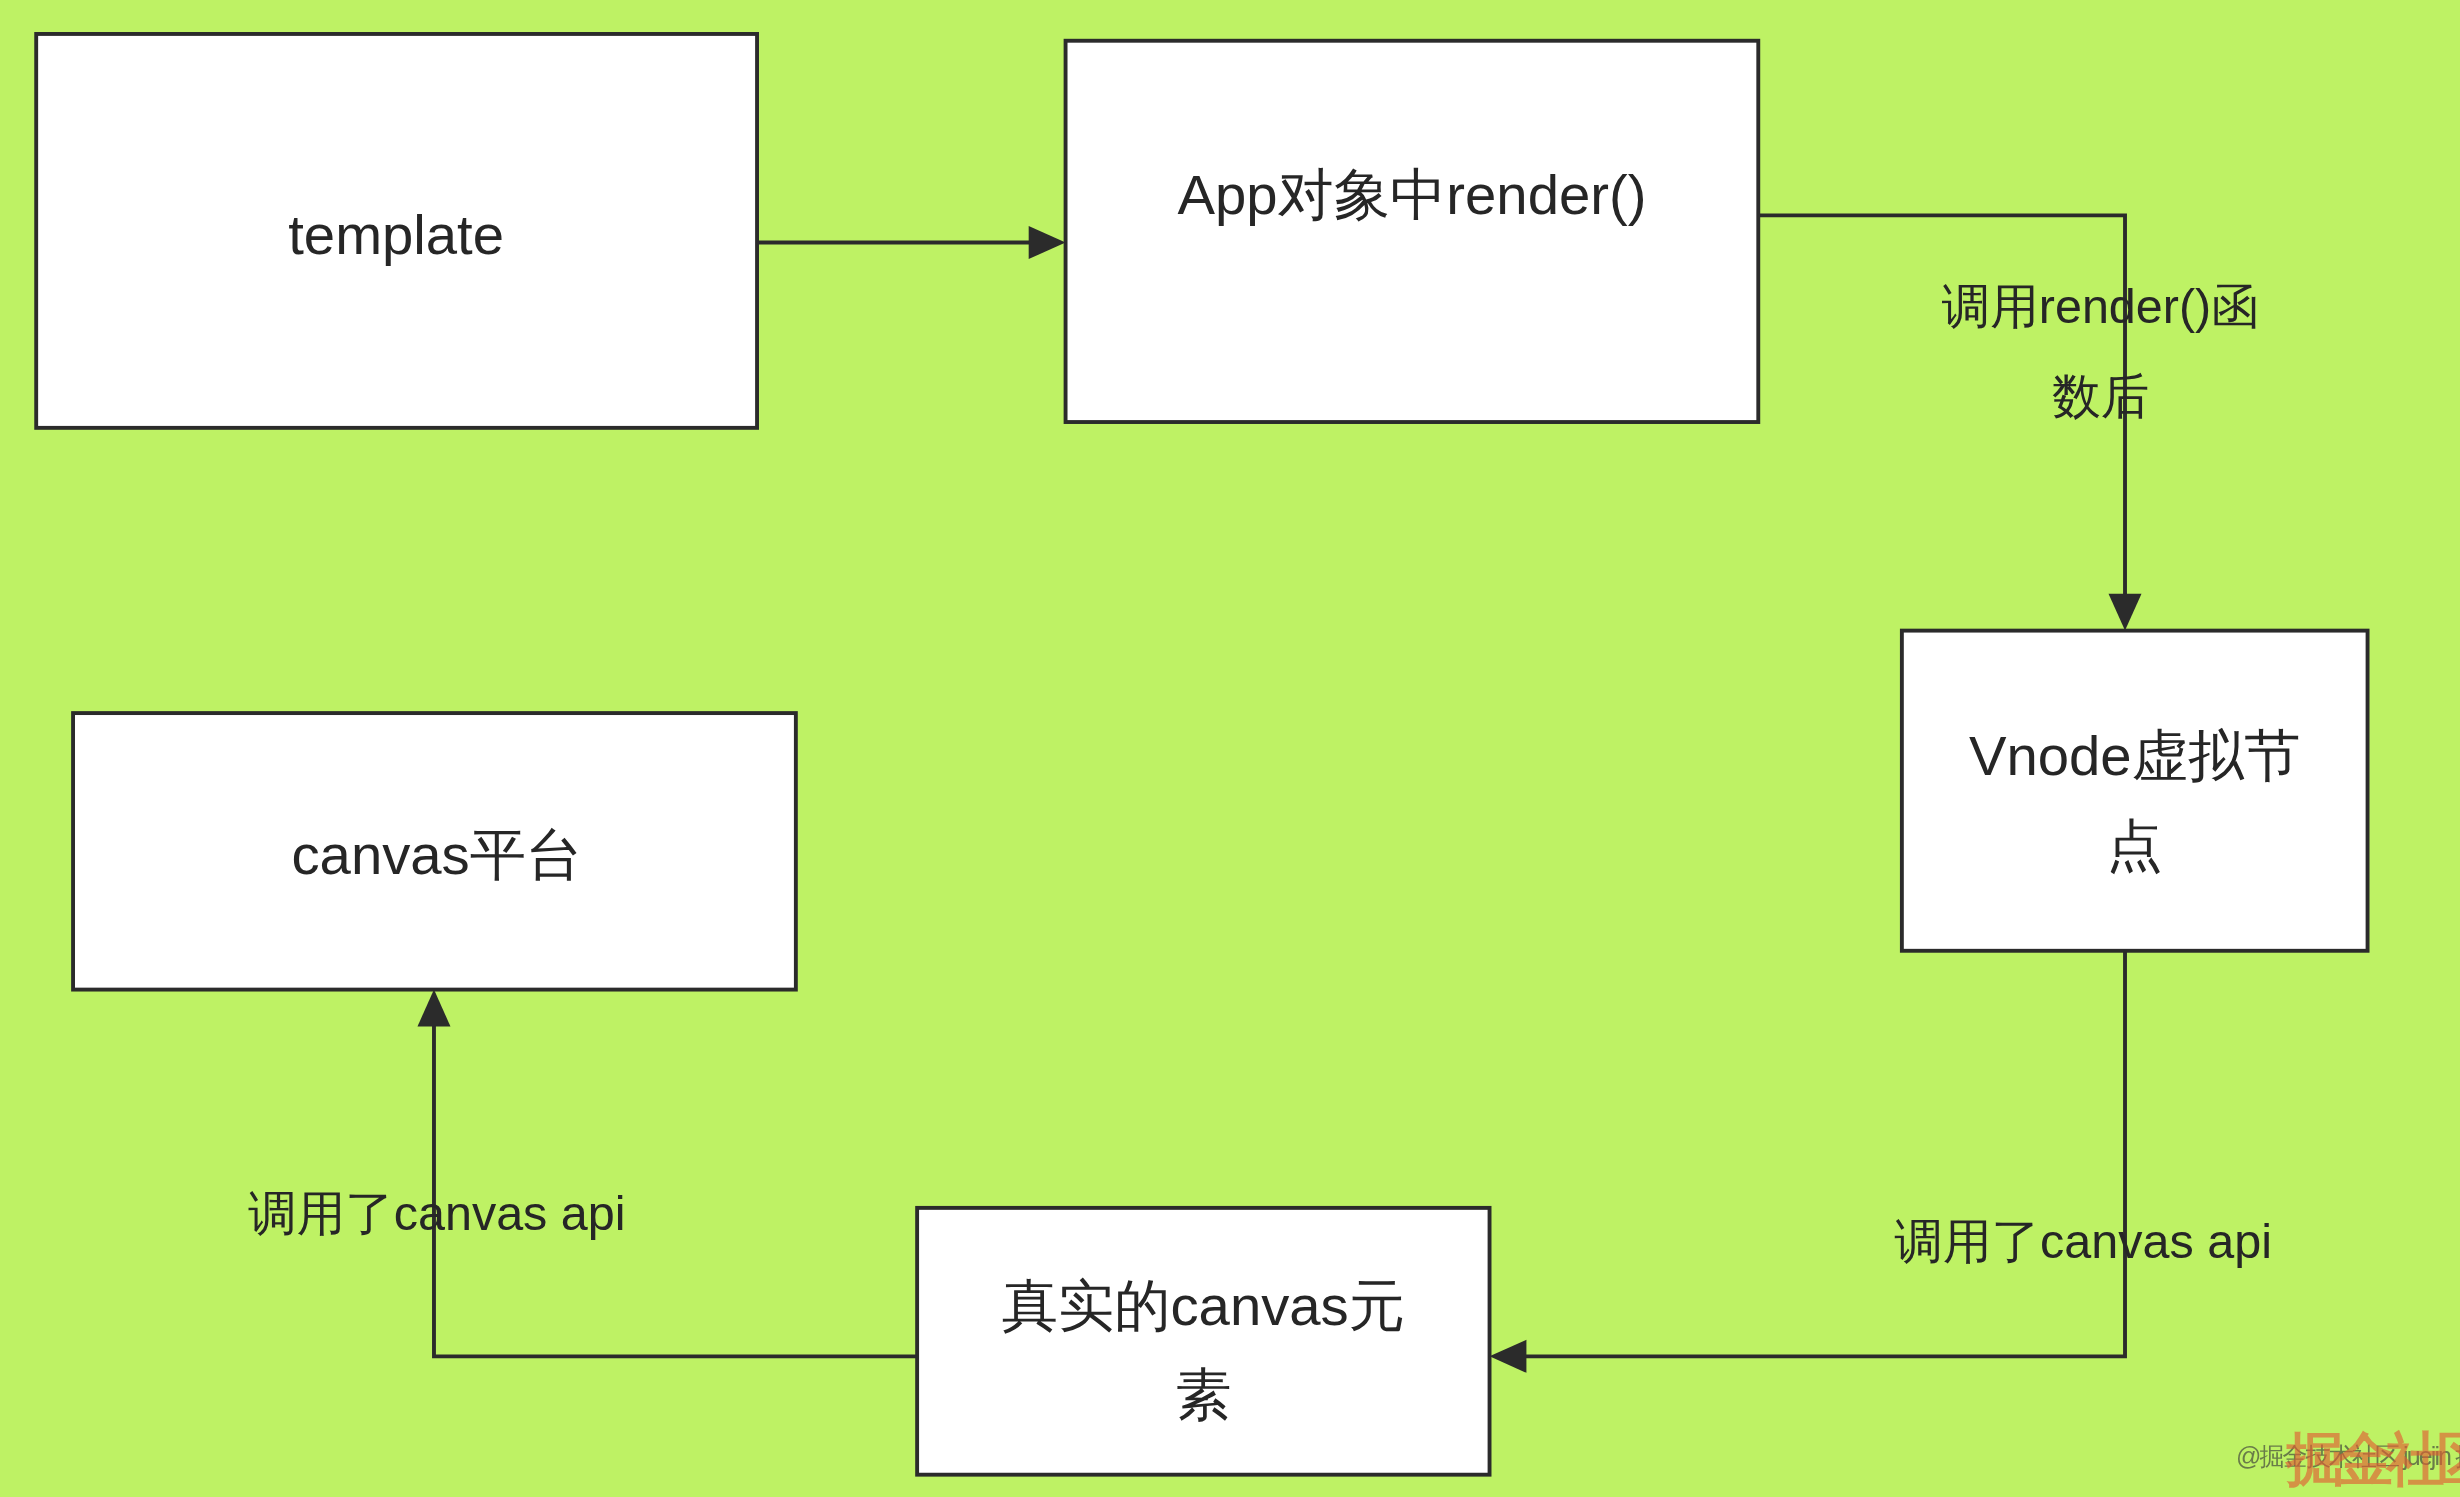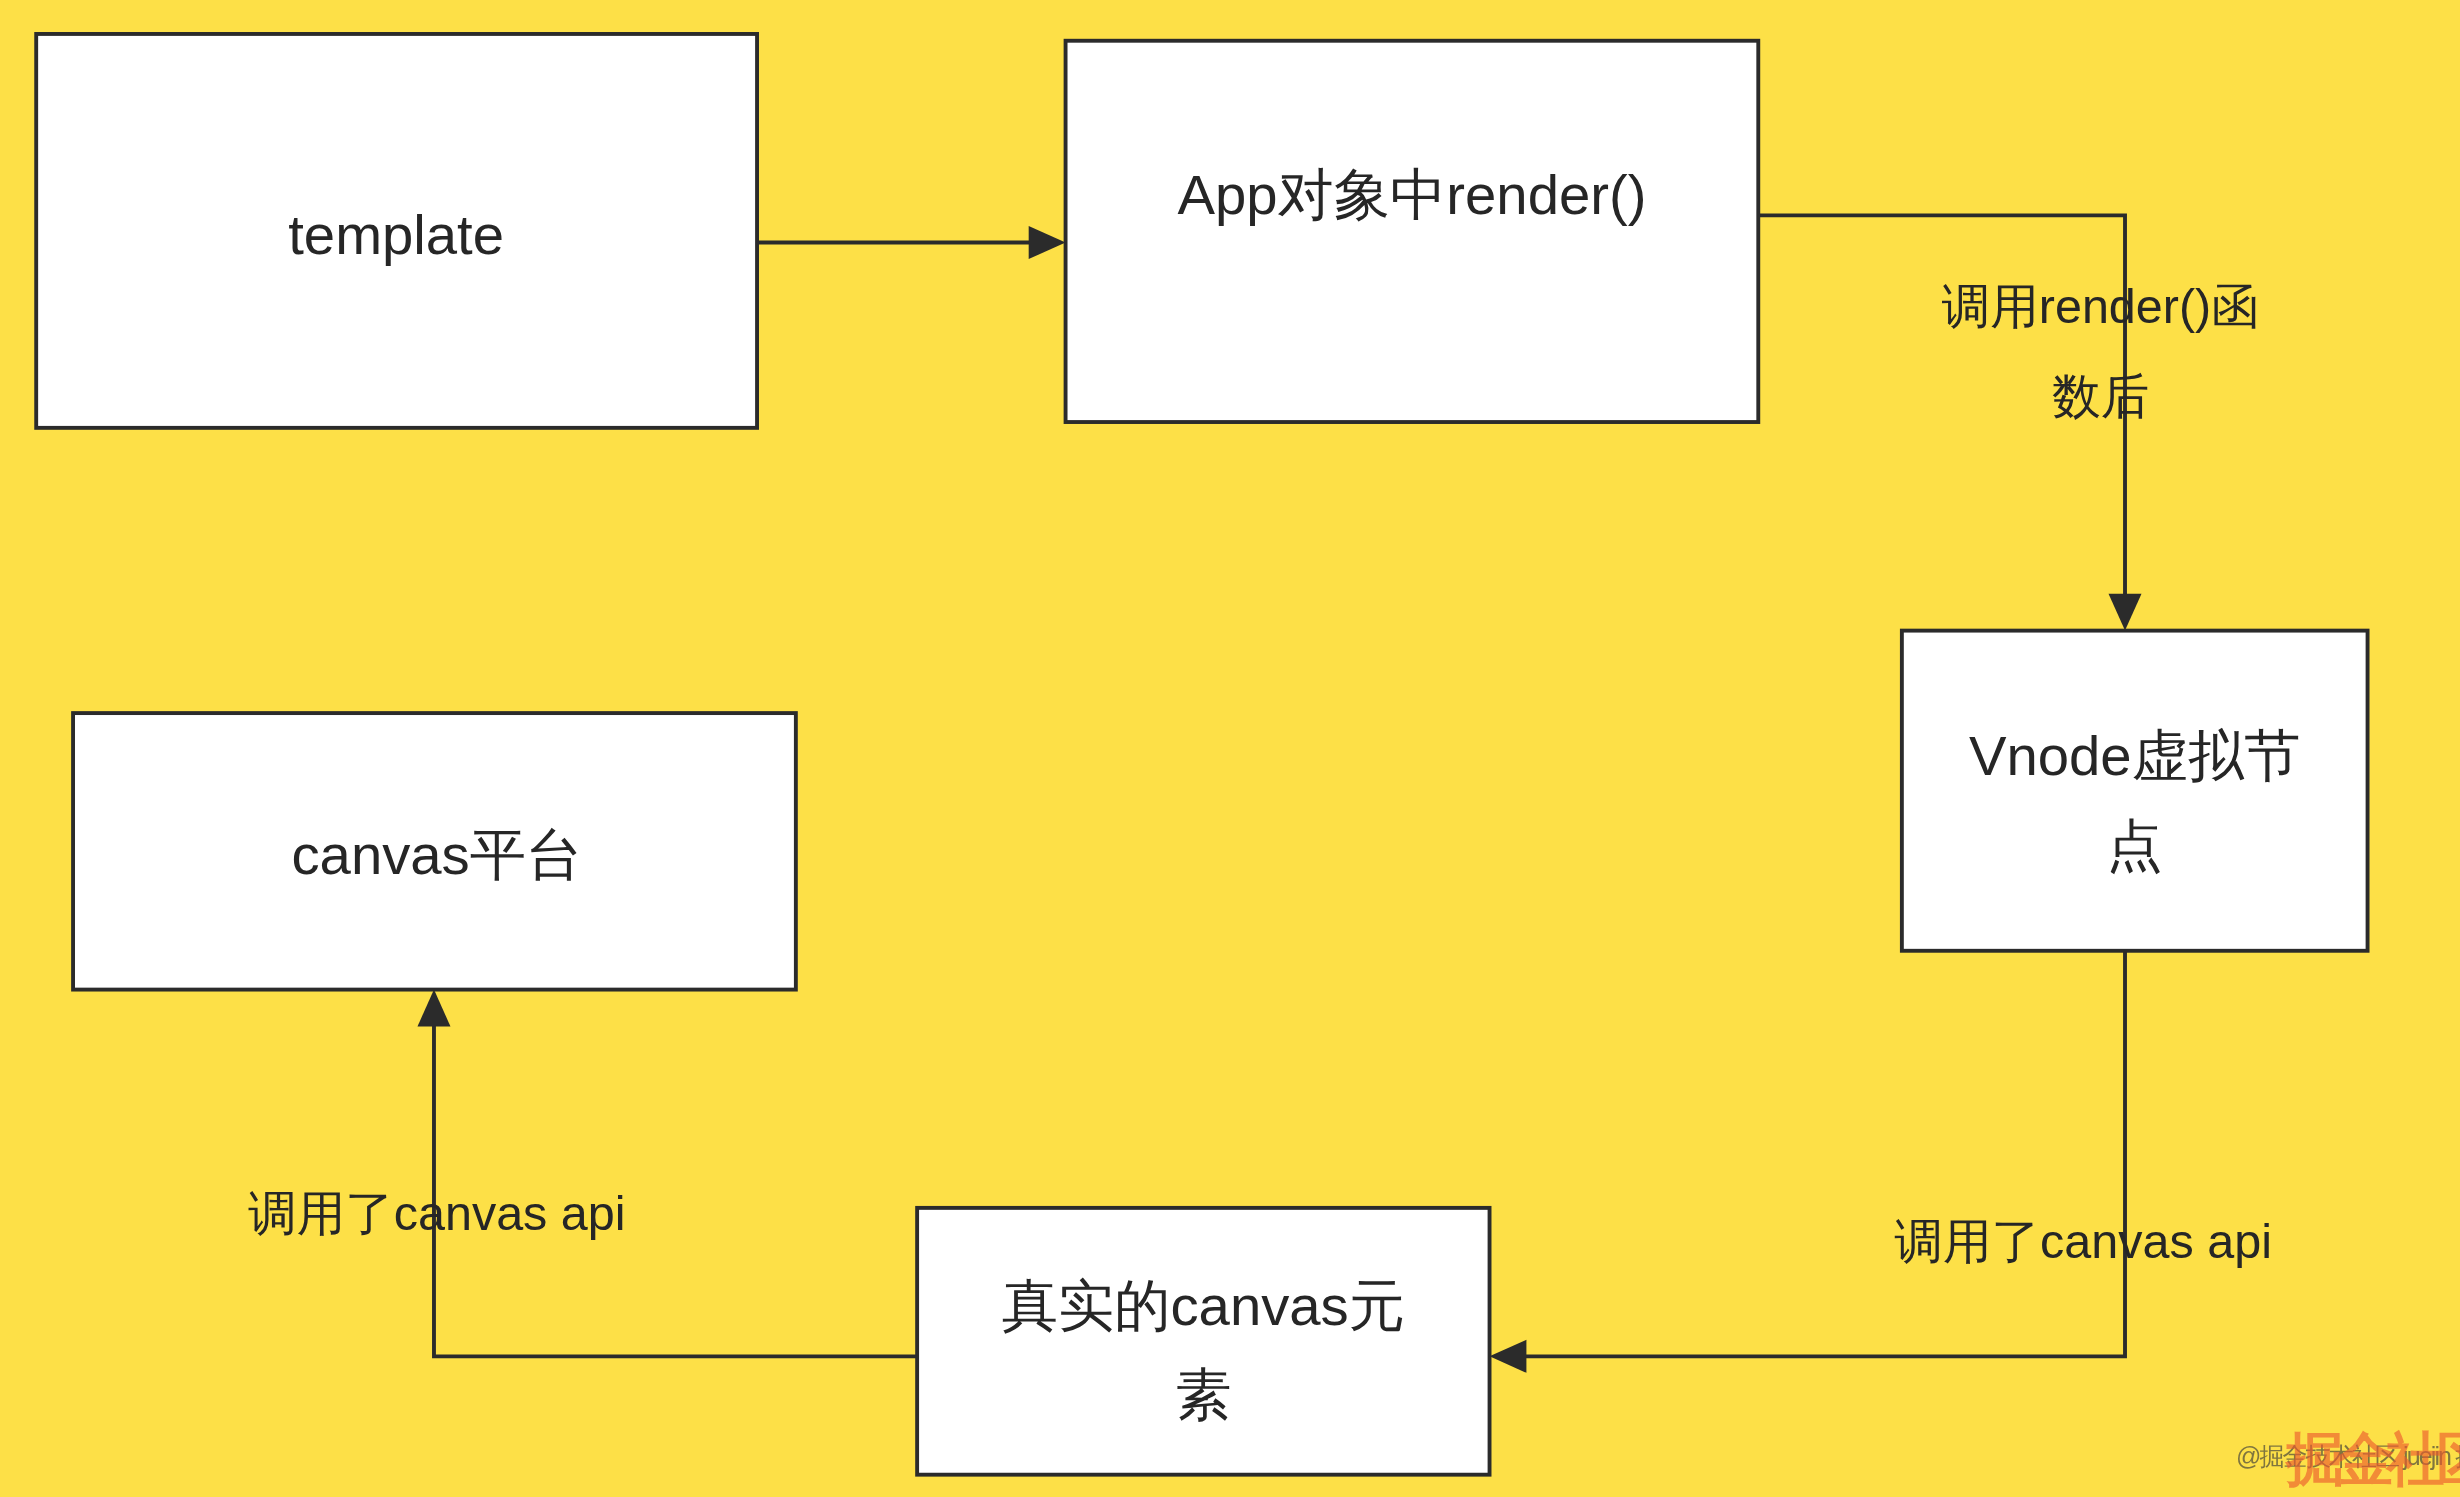--- a/index.html
+++ b/index.html
@@ -4,21 +4,21 @@
 <style>
   html, body {
     margin: 0;
     padding: 0;
     background: #f9f9f9;
   }
   #page {
     position: relative;
     width: 2461px;
     height: 1497px;
-    background: #fde047;
+    background: #bef264;
     overflow: hidden;
     font-family: "Liberation Sans", "DejaVu Sans", sans-serif;
   }
   #diagram-svg {
     position: absolute;
     left: 0;
     top: 0;
     width: 2461px;
     height: 1497px;
     display: block;

